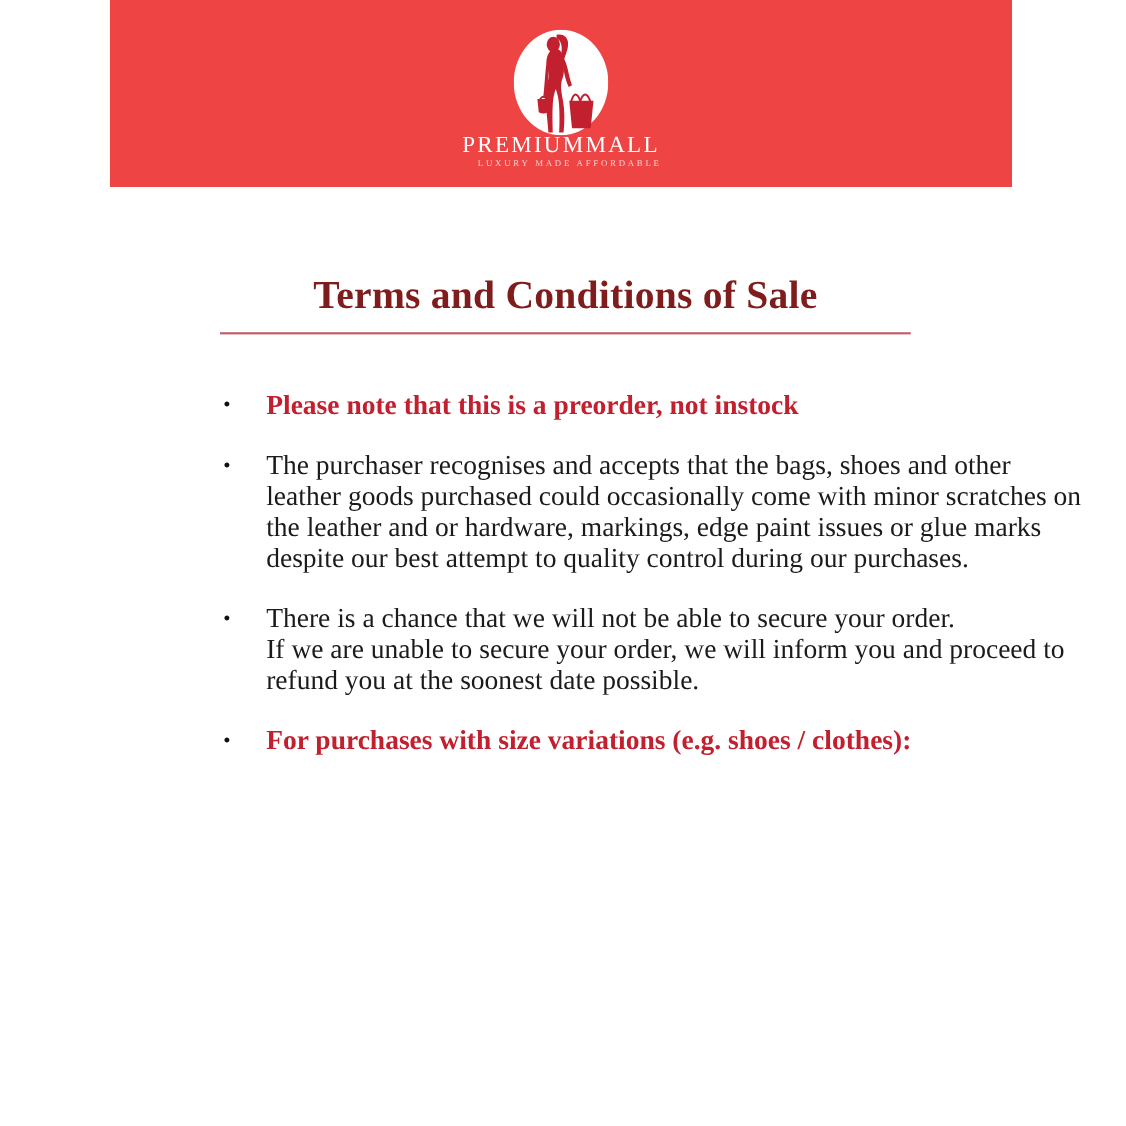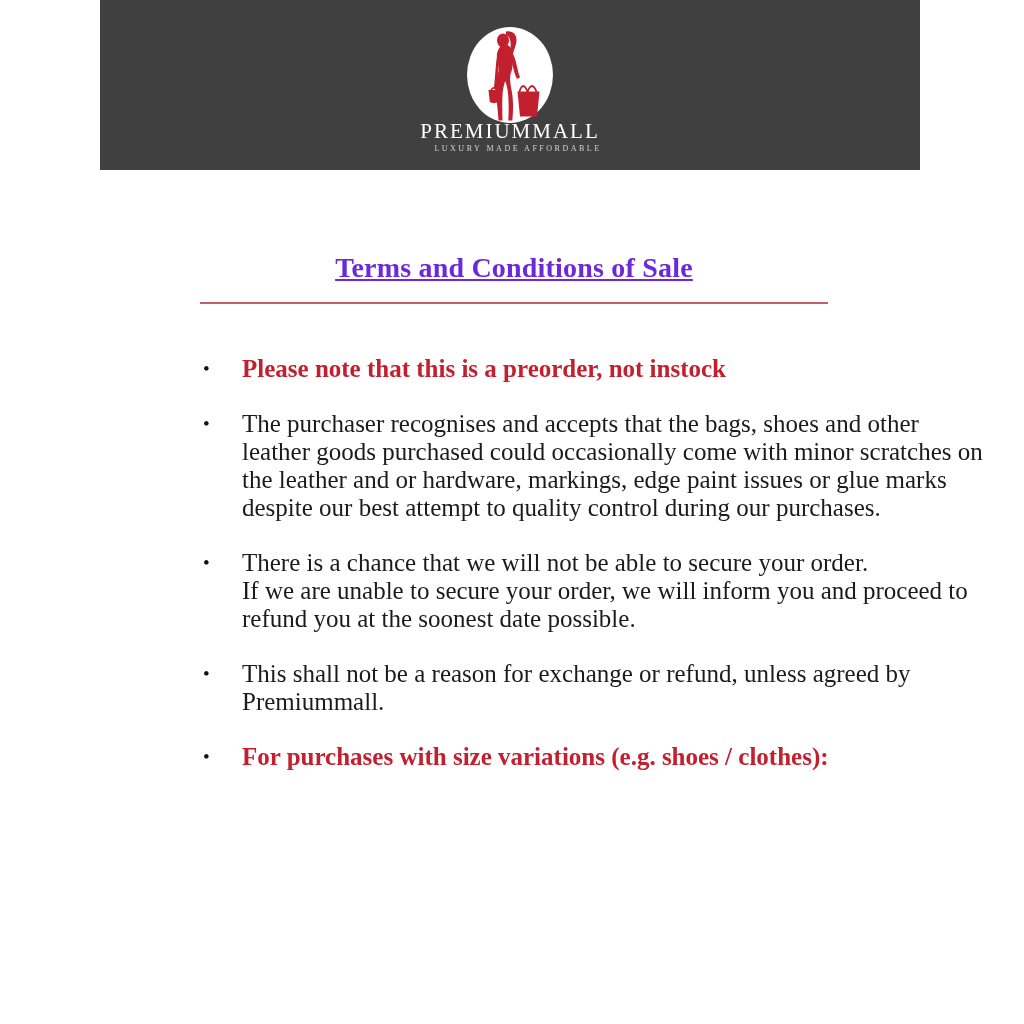--- a/index.html
+++ b/index.html
@@ -7,21 +7,21 @@
     width:1024px; height:1024px;
     background:#ffffff;
     font-family:"Liberation Serif", serif;
     color:#1b1b1b;
     overflow:hidden;
   }
   
   .banner {
     margin-left:100px;
     width:820px; height:170px;
-    background:#404040;
+    background:#ef4444;
     text-align:center;
     box-sizing:border-box;
   }
   .logo-wrap { height:123px; }
   .logo-wrap svg { width:86px; height:96px; margin-top:27px; display:inline-block; }
   .brand-name {
     color:#ffffff;
     font-size:21px;
     letter-spacing:2px;
     line-height:17px;
@@ -34,26 +34,25 @@
     line-height:8px;
     margin-top:5px;
     font-weight:normal;
     padding-left:16px;
   }
   
   .content { margin-left:200px; width:628px; }
   .doc-title {
     margin:83px 0 0 0;
     text-align:center;
-    font-size:28px;
+    font-size:36px;
     line-height:30px;
     font-weight:bold;
-    color:#6d28d9;
+    color:#7f1d1d;
     letter-spacing:0.2px;
-    text-decoration:underline;
   }
   .title-divider {
     height:2px;
     background:#c0606c;
     margin-top:19px;
   }
   .terms-list {
     list-style:none;
     margin:51px 0 0 0;
     padding:0 0 0 3px;
@@ -123,22 +122,18 @@
 leather goods purchased could occasionally come with minor scratches on
 the leather and or hardware, markings, edge paint issues or glue marks
 despite our best attempt to quality control during our purchases.</span>
         </li>
       <li>
           <span class="rest">There is a chance that we will not be able to secure your order.
 If we are unable to secure your order, we will inform you and proceed to
 refund you at the soonest date possible.</span>
         </li>
       <li>
-          <span class="rest">This shall not be a reason for exchange or refund, unless agreed by
-Premiummall.</span>
-        </li>
-      <li>
           <span class="lead">For purchases with size variations (e.g. shoes / clothes):</span>
         </li>
     </ul>
   </main>
 
 </div>
 
 </body></html>

